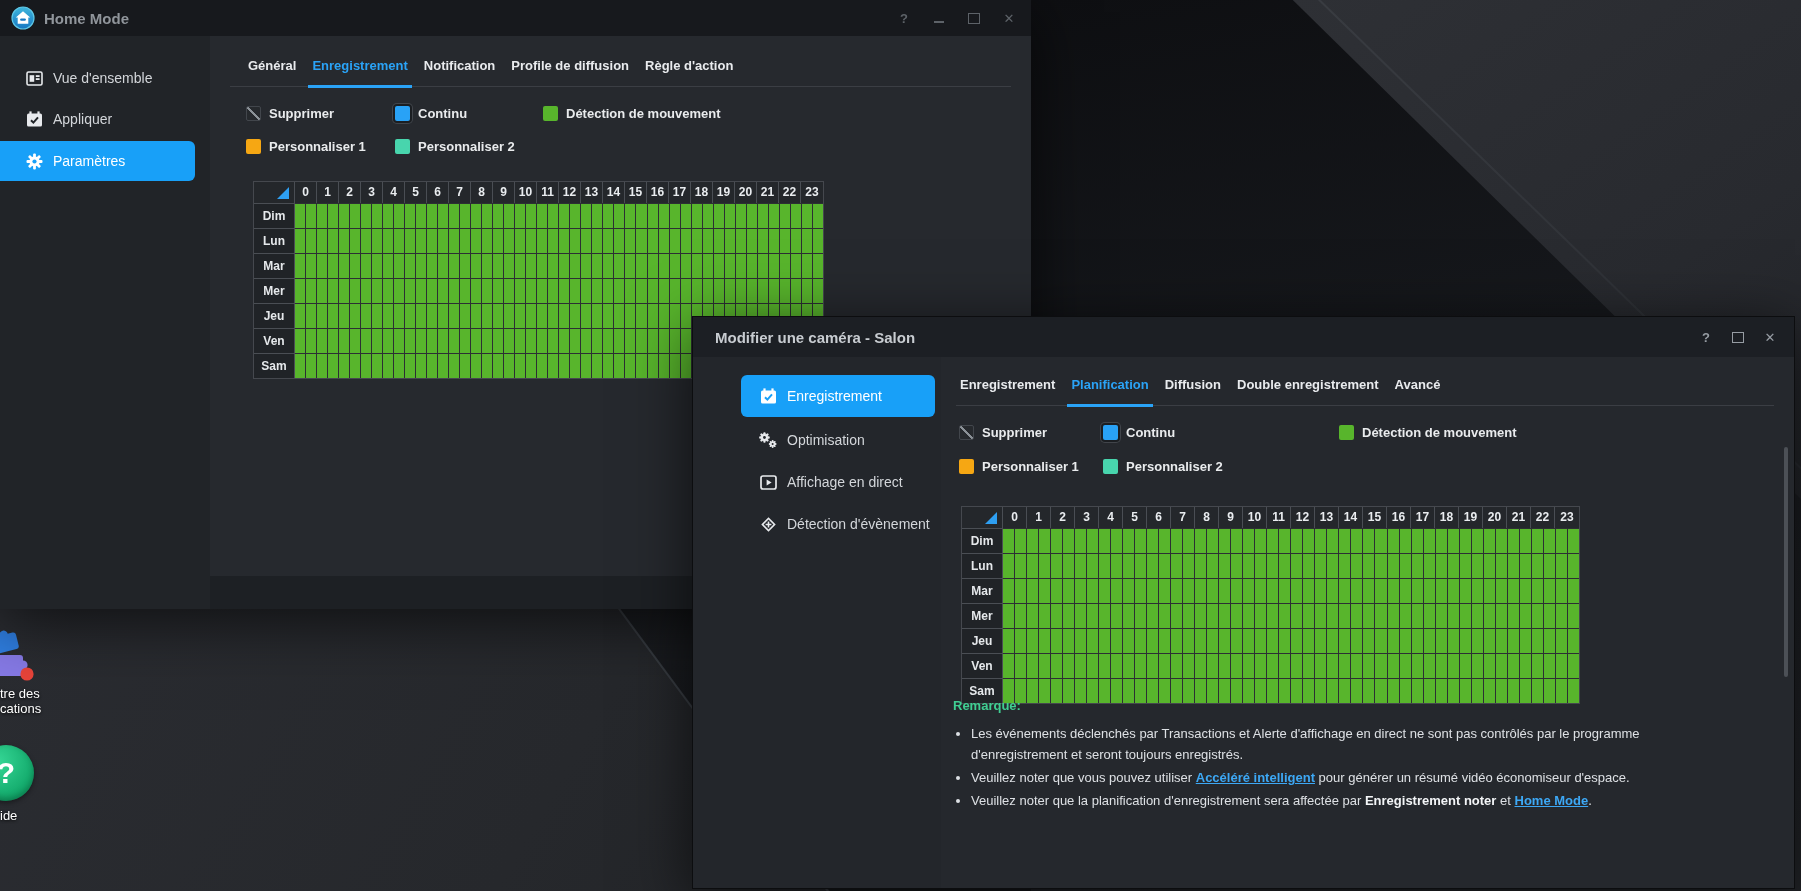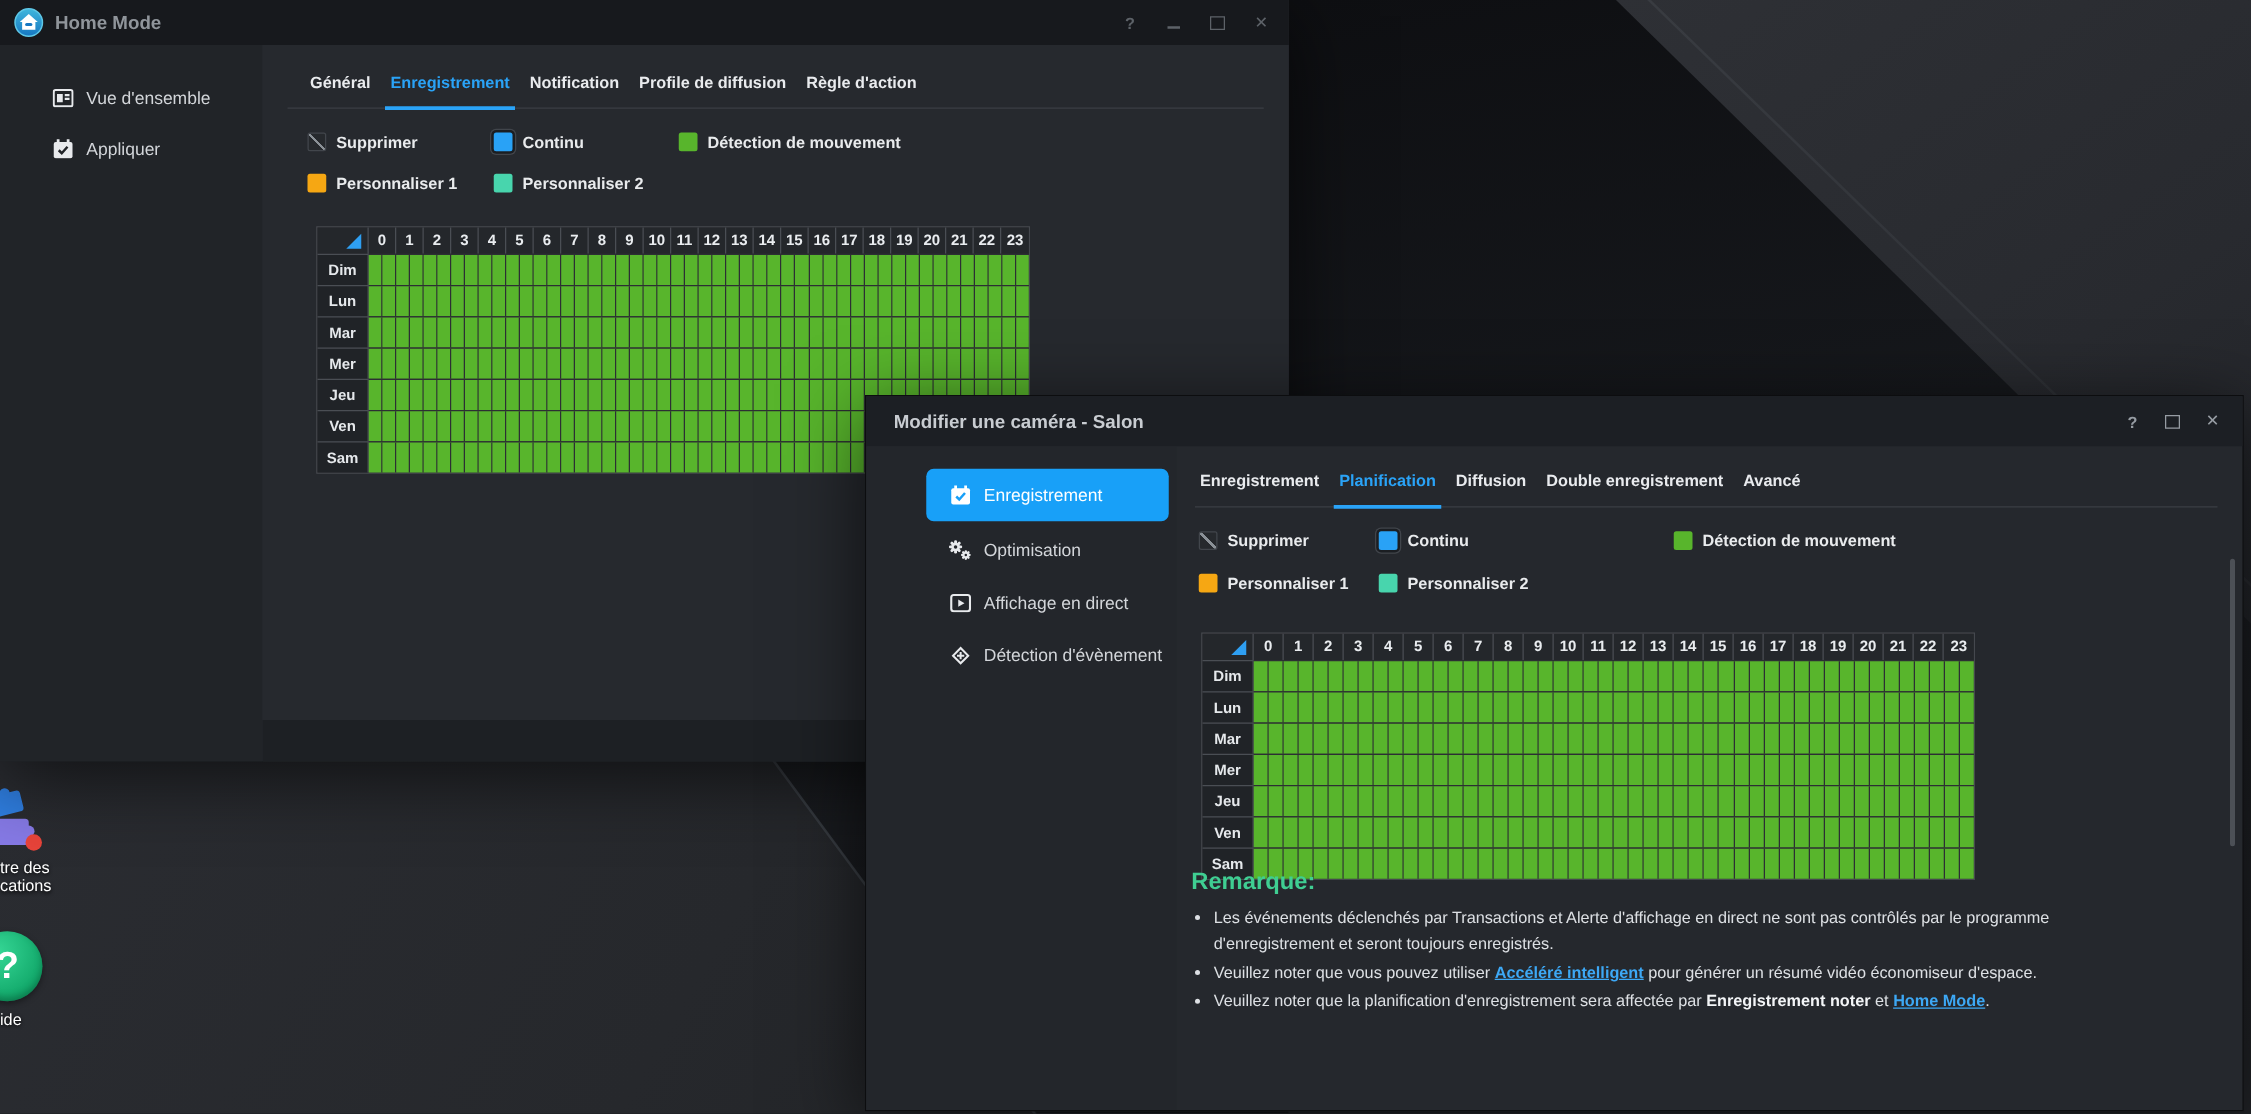--- a/index.html
+++ b/index.html
@@ -52,21 +52,21 @@
   
   .home { left:0; top:0; width:1031px; height:609px; background:#26292e; }
   .home .titlebar { height:36px; background:#17191d; }
   .home .titlebar .app-icon { margin:0 9px 0 11px; display:flex; }
   .home .titlebar .title { color:#90959b; }
   .home .controls { color:#5d6268; }
   .side1 { position:absolute; left:0; top:36px; bottom:0; width:210px; background:#212428;
     display:flex; flex-direction:column; padding-top:23px; gap:3px; }
   .side-item { display:flex; align-items:center; height:38px; color:#d3d6da; font-size:14px; flex:0 0 auto; }
   .side-item .side-icon { display:flex; align-items:center; justify-content:center; width:20px; margin-right:9px; color:#e8eaed; }
-  .side1 .side-item { padding-left:40px; }
+  .side1 .side-item { padding-left:24px; }
   .side1 .side-item.active { background:var(--accent); border-radius:0 6px 6px 0; margin-right:15px; height:40px; color:#fff; }
   .side-item.active .side-icon { color:#fff; }
   .main1 { position:absolute; left:210px; top:36px; right:0; bottom:0; background:#26292e; }
   .footer-strip { position:absolute; left:0; right:0; bottom:0; height:33px; background:#1d2024; }
 
   
   .tabs { display:flex; gap:8px; border-bottom:1px solid #3b3e44; }
   .tabs1 { margin:20px 20px 0 20px; padding-left:14px; }
   .tab { padding:0 4px 11px 4px; font-size:13px; font-weight:bold; color:#e9ebee; line-height:19px; position:relative; cursor:default; white-space:nowrap; }
   .tab.active { color:var(--tab-active); }
@@ -107,21 +107,21 @@
   .dialog .titlebar .title { color:#c8ccd1; }
   .dialog .controls { color:#969ca3; right:16px; gap:16px; }
   .side2 { position:absolute; left:0; top:40px; bottom:0; width:248px; background:#23262b;
     display:flex; flex-direction:column; padding-top:18px; gap:4px; }
   .side2 .side-item { padding-left:65px; }
   .side2 .side-item.active { margin-left:48px; margin-right:6px; padding-left:17px; height:42px;
     background:var(--accent); border-radius:6px; color:#fff; }
   .main2 { position:absolute; left:248px; top:40px; right:0; bottom:0; }
   .tabs2 { margin:18px 20px 0 15px; }
   .note { position:absolute; left:12px; top:340px; width:770px; }
-  .note-head { font-size:19px; font-weight:bold; color:var(--remark); line-height:17px; }
+  .note-head { font-size:13px; font-weight:bold; color:var(--remark); line-height:17px; }
   .note ul { margin:9px 0 0 0; padding-left:18px; }
   .note li { font-size:13px; color:#dde0e4; line-height:21px; margin-bottom:2px; }
   .seg-link { color:var(--link); font-weight:bold; text-decoration:underline; }
   .seg-bold { font-weight:bold; color:#f3f5f7; }
   .dlg-footer { position:absolute; left:0; right:0; bottom:0; height:46px; display:flex; align-items:center;
     justify-content:flex-end; gap:10px; padding-right:24px; }
   .btn { height:27px; border:none; border-radius:14px; background:#3a3e45; color:#e9ecef;
     font-family:inherit; font-size:13px; font-weight:bold; padding:0 18px; cursor:default; }
   .btn.primary { background:var(--accent); color:#fff; padding:0 40px; }
   .dlg-scrollbar { position:absolute; right:6px; top:90px; width:4px; height:230px; background:#595e64;
@@ -211,20 +211,35 @@
         <div class="side-item">
           <span class="side-icon">
             <svg width="17" height="16" viewBox="0 0 17 16">
               <rect x="3.4" y="0.4" width="2.2" height="4" fill="currentColor"></rect>
               <rect x="11.4" y="0.4" width="2.2" height="4" fill="currentColor"></rect>
               <rect x="1" y="2.6" width="15" height="13" rx="1.6" fill="currentColor"></rect>
               <path class="check" d="M5 9.2 L7.4 11.6 L12 6.4" fill="none" stroke-width="2"></path>
             </svg>
           </span>
           <span class="side-label">Appliquer</span>
+        </div>
+        <div class="side-item active">
+          <span class="side-icon">
+            <svg width="17" height="17" viewBox="0 0 17 17">
+              <g fill="currentColor">
+                <rect x="7.1" y="0.5" width="2.8" height="16" rx="1"></rect>
+                <rect x="7.1" y="0.5" width="2.8" height="16" rx="1" transform="rotate(45 8.5 8.5)"></rect>
+                <rect x="7.1" y="0.5" width="2.8" height="16" rx="1" transform="rotate(90 8.5 8.5)"></rect>
+                <rect x="7.1" y="0.5" width="2.8" height="16" rx="1" transform="rotate(135 8.5 8.5)"></rect>
+                <circle cx="8.5" cy="8.5" r="5.1"></circle>
+              </g>
+              <circle cx="8.5" cy="8.5" r="2.1" class="gear-hole"></circle>
+            </svg>
+          </span>
+          <span class="side-label">Paramètres</span>
         </div>
       </aside>
     <main class="main1">
       <nav class="tabs tabs1" id="home-tabs">
           <div class="tab">Général</div>
           <div class="tab active">Enregistrement</div>
           <div class="tab">Notification</div>
           <div class="tab">Profile de diffusion</div>
           <div class="tab">Règle d'action</div>
         </nav>

